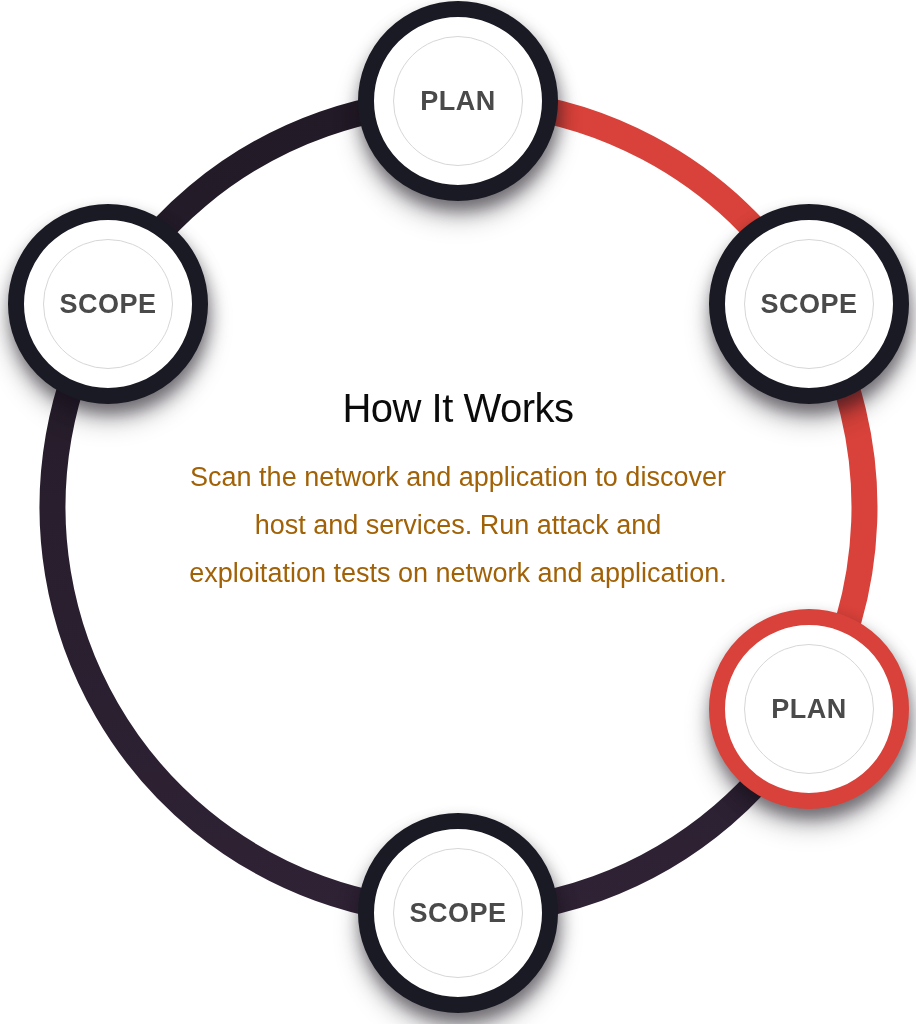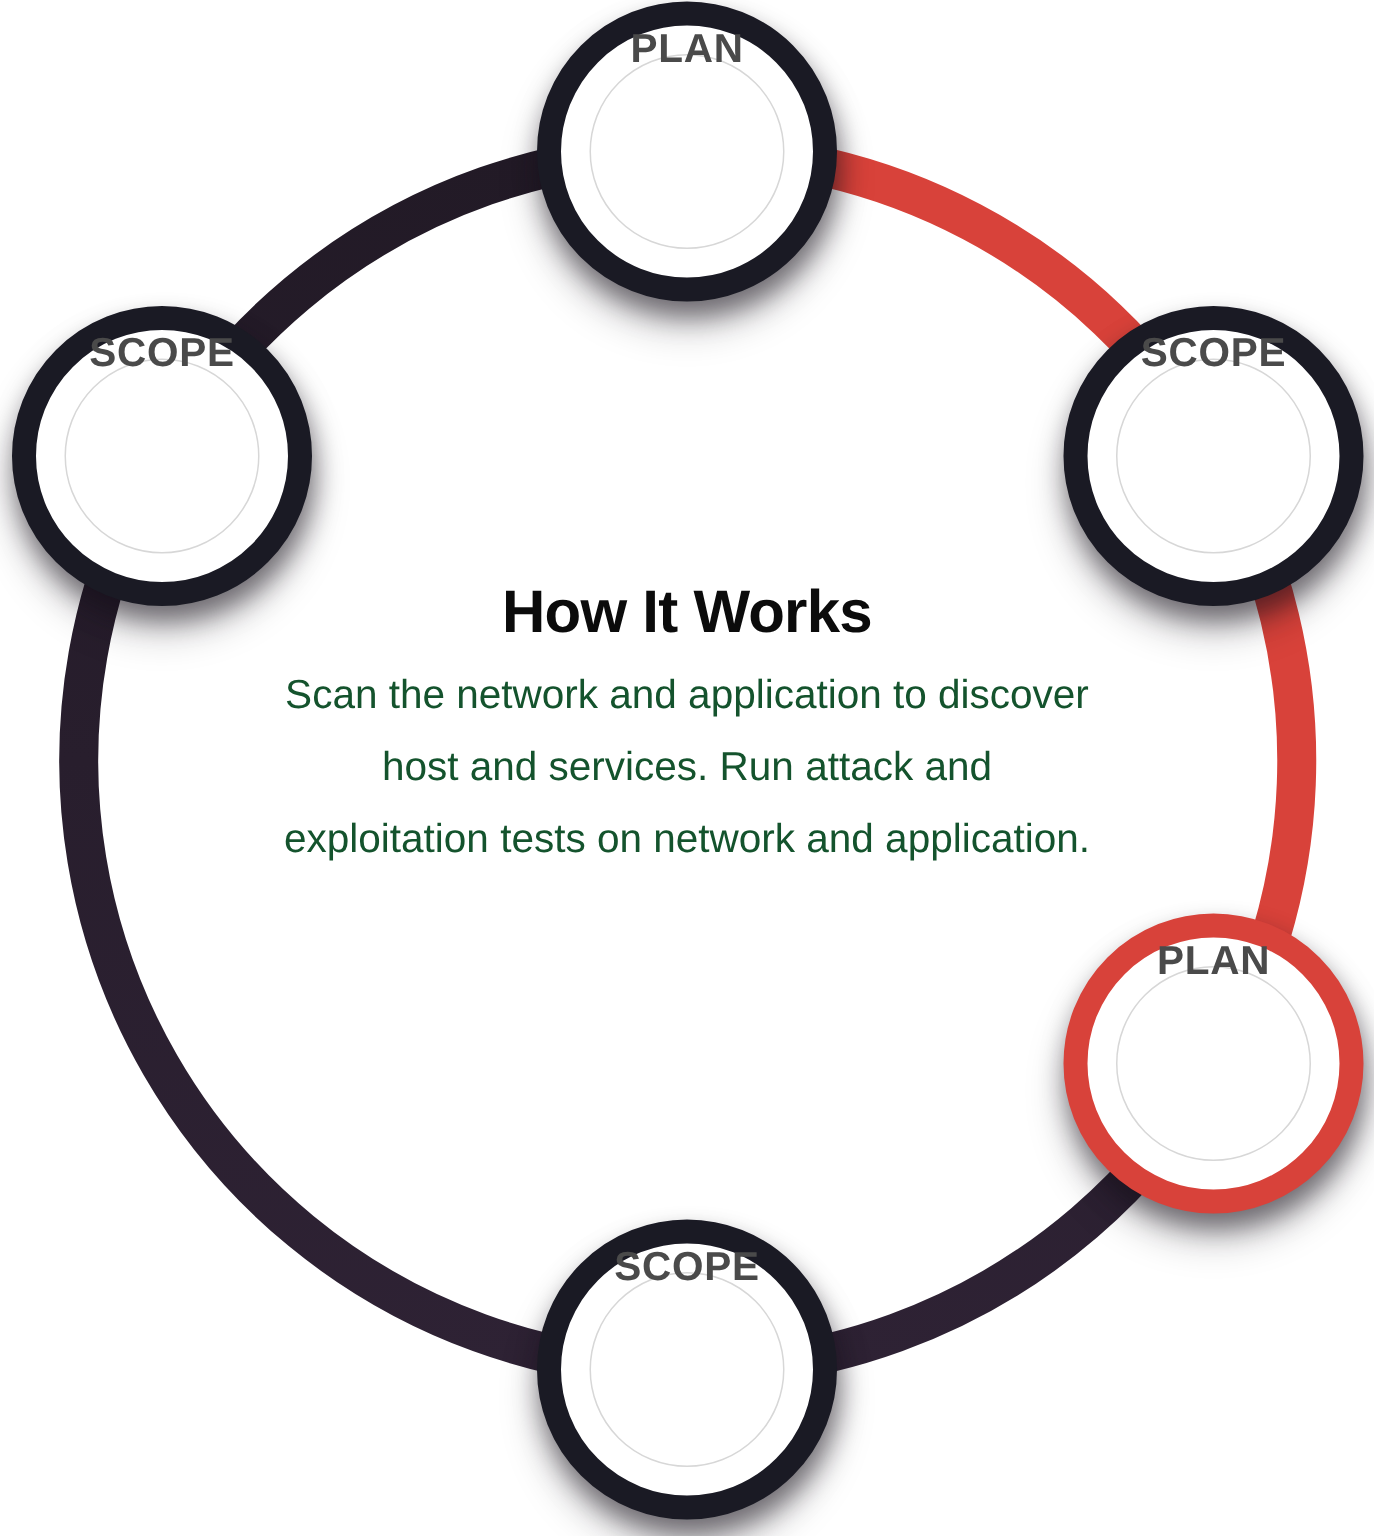--- a/index.html
+++ b/index.html
@@ -5,46 +5,46 @@
   html,body{margin:0;padding:0;background:#fff;}
   .canvas{
     position:relative;width:916px;height:1024px;background:#ffffff;
     overflow:hidden;font-family:"Liberation Sans",sans-serif;
   }
   .ring-svg{position:absolute;left:0;top:0;width:916px;height:1024px;}
   .node{
     position:absolute;width:168px;height:168px;border-radius:50%;
     background:#ffffff;border:16px solid #1a1a24;
     box-shadow:2px 10px 16px rgba(20,14,24,.50), 0 18px 26px rgba(20,14,24,.22);
-    display:flex;align-items:flex-start;justify-content:center;
+    display:flex;align-items:center;justify-content:center;
   }
   .node.active{border-color:#d8423a;}
   .inner-ring{
     position:absolute;left:50%;top:50%;transform:translate(-50%,-50%);
     width:128px;height:128px;border:1.5px solid #d7d7d7;border-radius:50%;
   }
   .node-label{
     position:relative;font-weight:700;font-size:27px;color:#4a4a4a;
     letter-spacing:.5px;white-space:nowrap;
   }
   .pos-plan  {left:358px;top:1px;}
   .pos-scope {left:709px;top:204px;}
   .pos-test  {left:709px;top:609px;}
   .pos-report{left:358px;top:813px;}
   .pos-youfix{left:8px;  top:611px;}
   .pos-retest{left:8px;  top:204px;}
   .center-text{
     position:absolute;left:186px;top:386px;width:544px;text-align:center;
   }
   .center-text h1{
-    margin:0 0 8px 0;font-size:40px;font-weight:700;color:#0b0b0b;
+    margin:0 0 22px 0;font-size:40px;font-weight:400;color:#0b0b0b;
     letter-spacing:-.5px;
   }
   .center-text p{
-    margin:0;font-size:27px;line-height:48px;font-weight:500;color:#14532d;
+    margin:0;font-size:27px;line-height:48px;font-weight:500;color:#a16207;
   }
 </style>
 </head>
 <body>
 
 <div class="canvas">
 
   <svg class="ring-svg" viewBox="0 0 916 1024">
     <defs>
       <linearGradient id="darkGrad" x1="0" y1="0" x2="0" y2="1">

